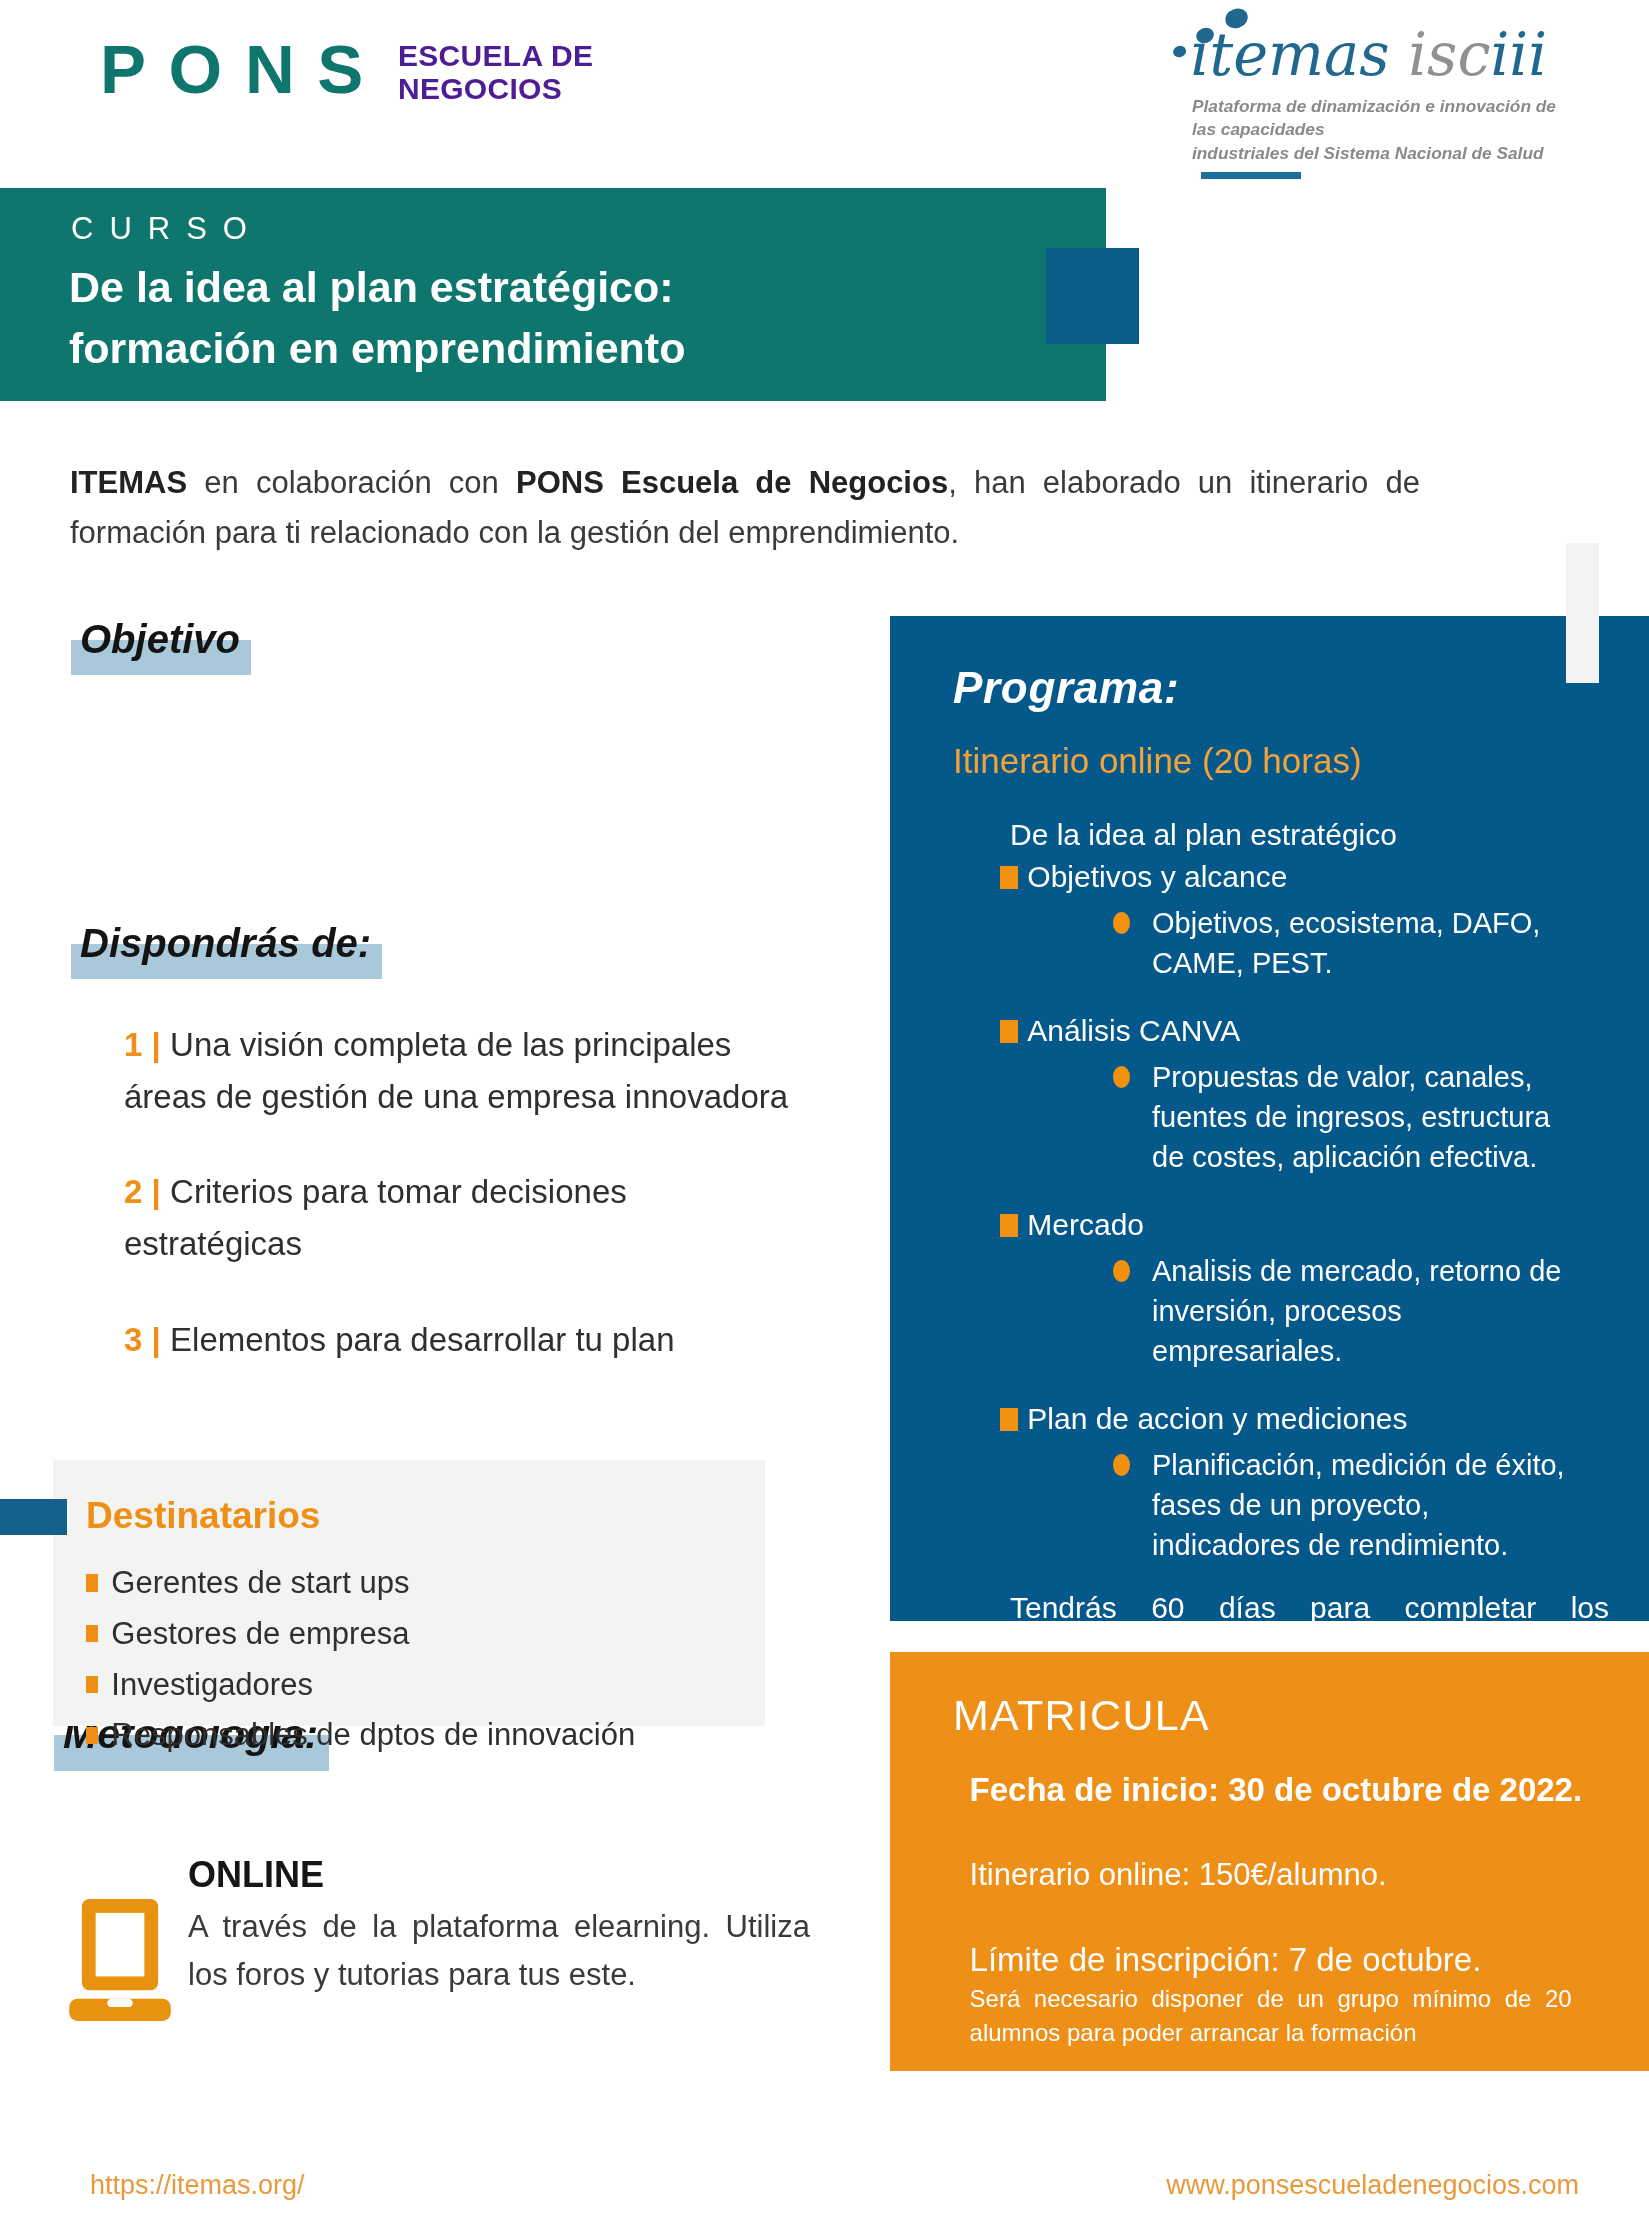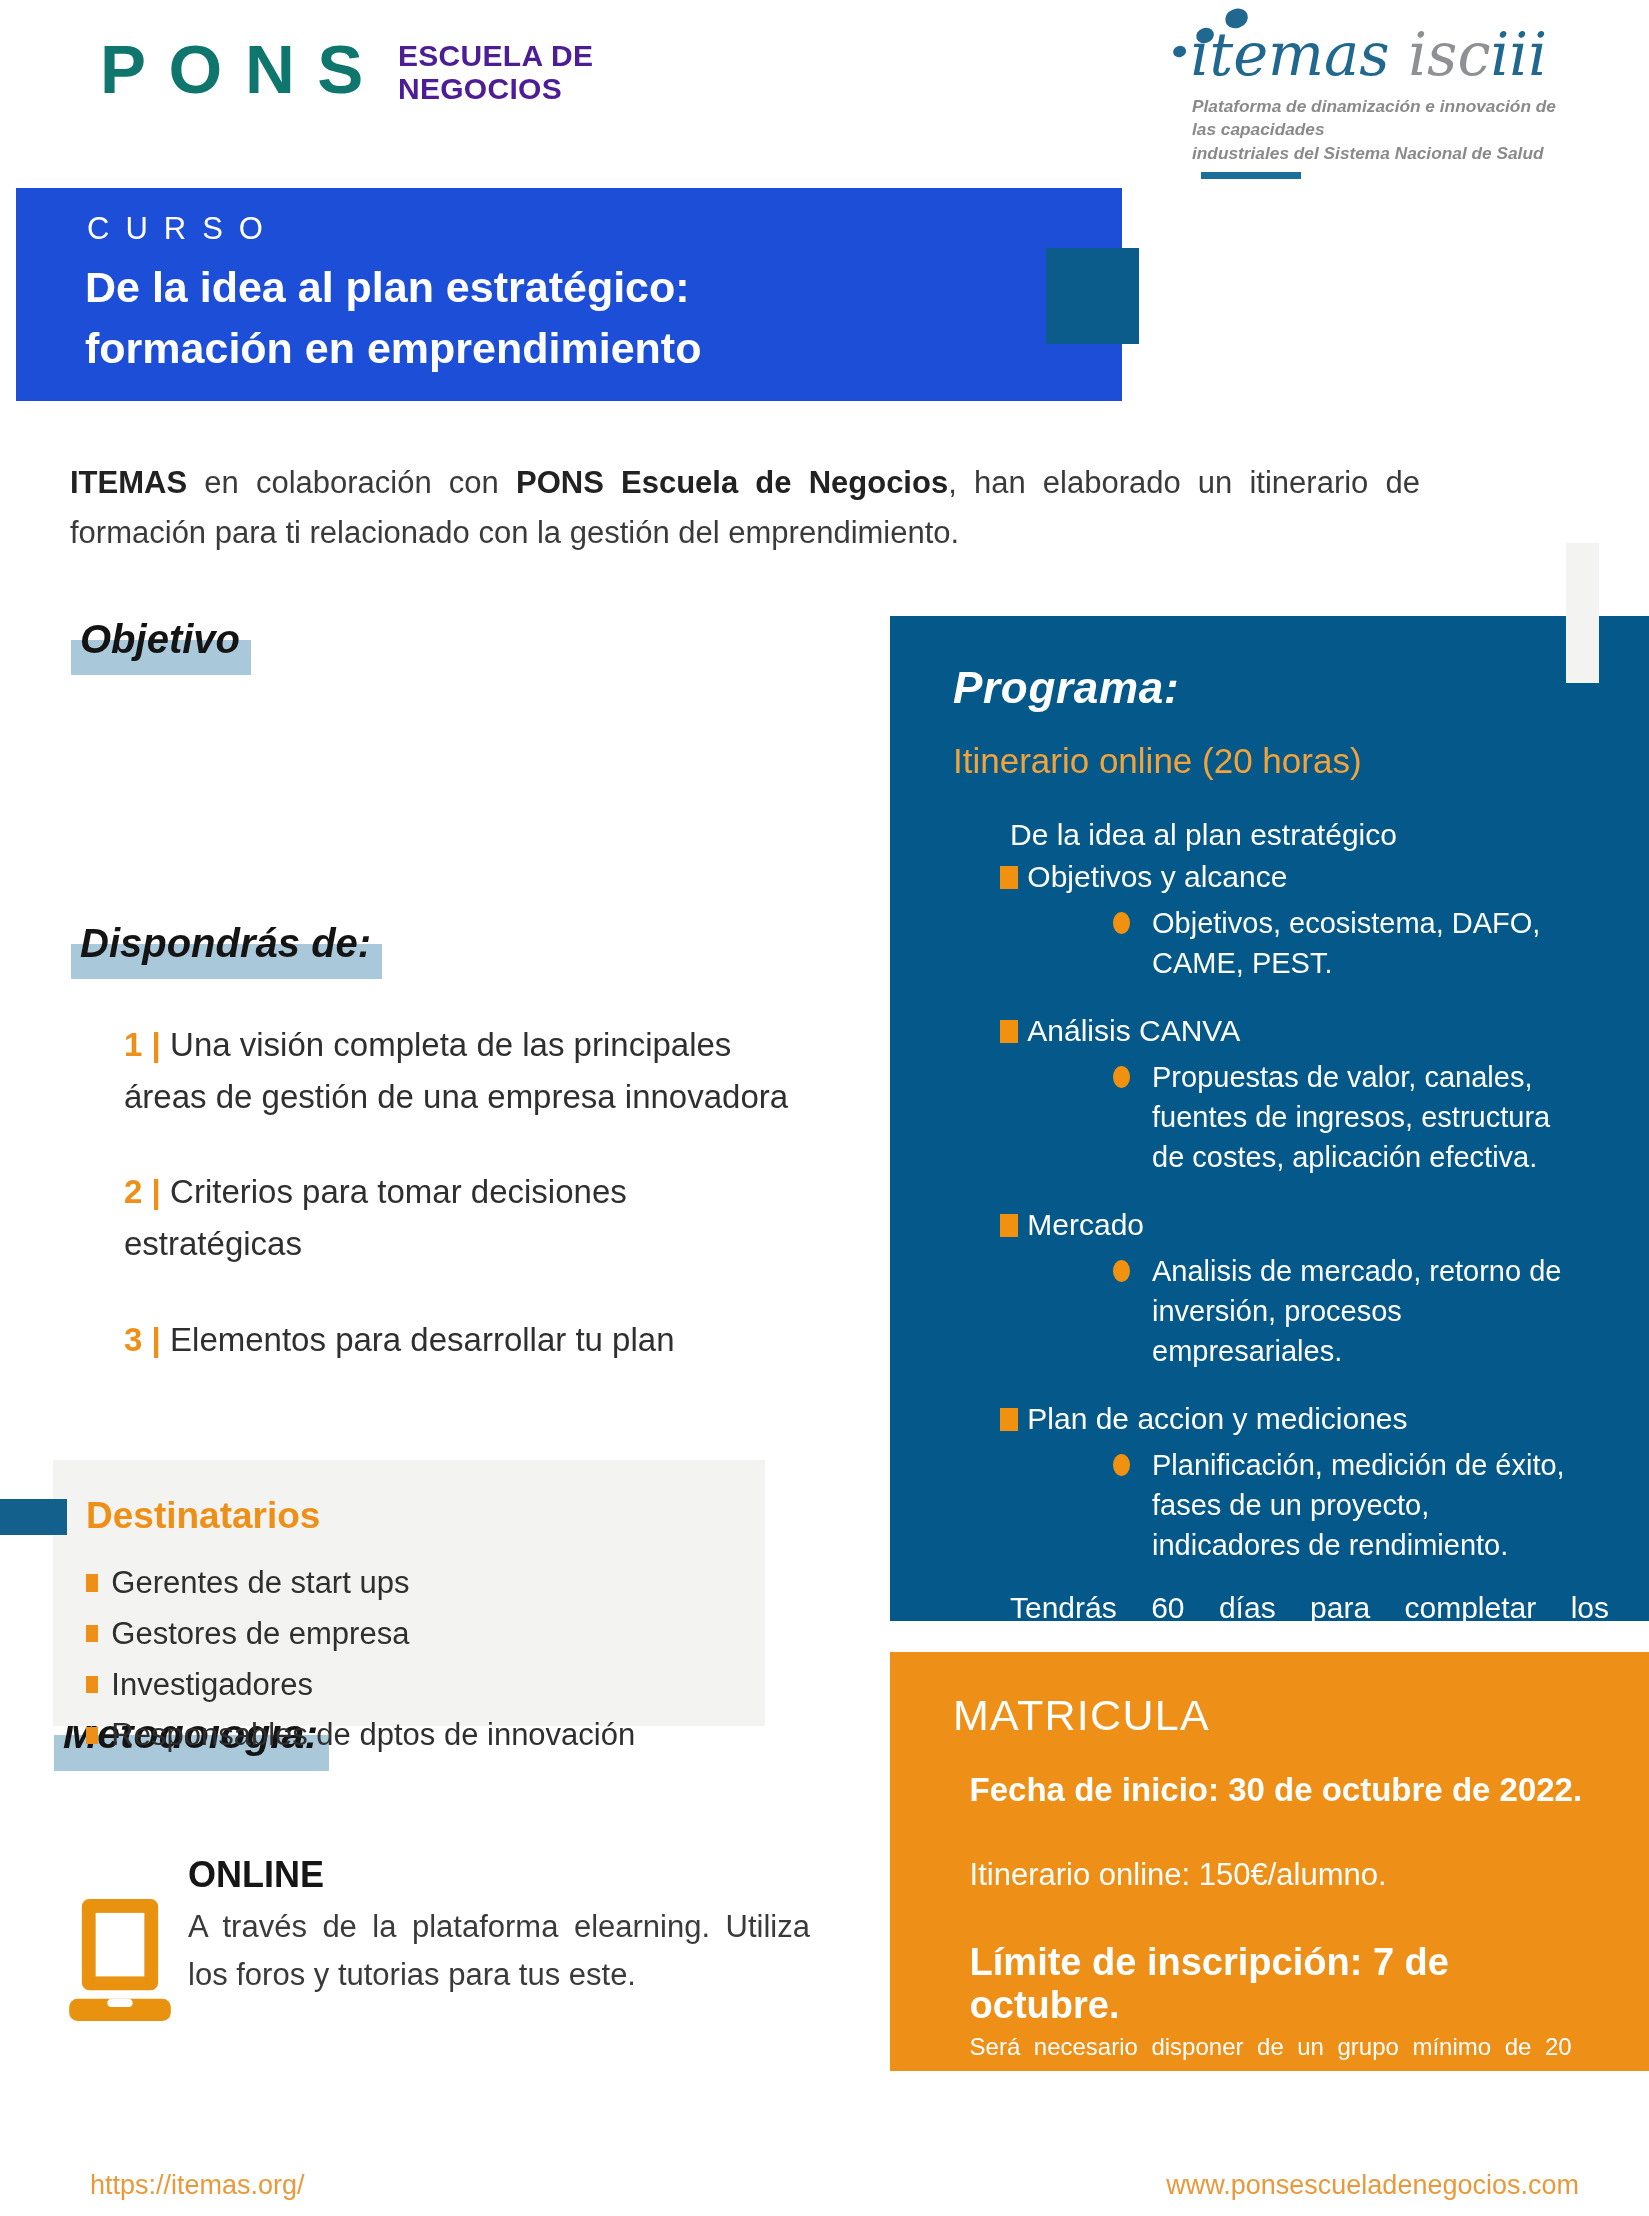--- a/index.html
+++ b/index.html
@@ -19,21 +19,21 @@
   .itemas-dots .d1 { width:13.3px; height:10.6px; left:5.3px;  top:39px; transform:rotate(-20deg); }
   .itemas-dots .d2 { width:18px; height:14.6px; left:28px; top:21px; transform:rotate(-20deg); }
   .itemas-dots .d3 { width:22.6px; height:18.6px; left:57px; top:2.7px;  transform:rotate(-20deg); }
   .itemas-script { margin:18.6px 0 0 22.6px; font-family:"DejaVu Serif", serif; font-style:italic; font-size:59px; line-height:1; }
   .it-blue { color:#20688f; }
   .it-gray { color:#8e9093; }
   .itemas-tagline { margin:10.6px 0 0 24px; font-size:17.3px; font-weight:700; font-style:italic; color:#8a8a8a; line-height:1.35; }
   .tagline-bar { display:inline-block; width:100px; height:7.3px; background:#1c6f99; margin-left:9.3px; vertical-align:2.7px; }
 
   
-  .banner { position:absolute; left:0; top:188px; width:1106px; height:213px; background:#1d4ed8; z-index:2;margin-left:16px; }
+  .banner { position:absolute; left:0; top:188px; width:1106px; height:213px; background:#0f766e; z-index:2; }
   .banner-kicker { position:absolute; left:71px; top:22.6px; color:#ffffff; font-size:31px; font-weight:300; letter-spacing:16px; }
   .banner-title  { position:absolute; left:69px; top:69px; color:#ffffff; font-size:43px; font-weight:700; line-height:1.42; }
   .deco-blue-square { position:absolute; left:1046px; top:248px; width:93px; height:96px; background:#0b5c8a; z-index:3; }
   .deco-gray-bar { position:absolute; left:1566px; top:543px; width:33px; height:140px; background:#f3f3f1; z-index:6; }
 
   
   .intro { position:absolute; left:70px; top:458px; width:1350px; font-size:31px; line-height:1.62; color:#3a3a3a; text-align:justify; }
   .intro b { font-weight:700; color:#222; }
 
   
@@ -77,21 +77,21 @@
   .dot { position:absolute; left:0; top:9.3px; width:16.6px; height:22px; border-radius:50%; background:#f0920f; }
   .gap { margin-top:28px; }
   .programa-note { margin:22.6px 0 0 57px; width:599px; font-size:30px; line-height:1.42; text-align:justify; }
 
   
   .matricula-box { position:absolute; left:890px; top:1652px; width:760px; height:419px; background:#ee9018; color:#ffffff; padding:39px 47px 0 63px; overflow:hidden; }
   .matricula-heading { font-size:43px; font-weight:400; letter-spacing:1.3px; margin-bottom:31px; }
   .m-item { margin-left:16.6px; }
   .m-fecha { font-size:33px; font-weight:700; margin-bottom:48px; }
   .m-price { font-size:31px; font-weight:300; margin-bottom:48px; }
-  .m-limit { font-size:38px; font-weight:700; margin-bottom:2.7px; }
+  .m-limit { font-size:33px; font-weight:400; margin-bottom:2.7px; }
   .m-note  { font-size:24px; font-weight:300; width:602px; line-height:1.45; text-align:justify; margin-bottom:27px; }
 
   
   .footer-link { position:absolute; top:2170px; font-size:27px; font-weight:300; color:#e9993b; text-decoration:none; }
   .footer-left  { left:90px; }
   .footer-right { right:71px; }
 </style>
 </head>
 <body>
 

